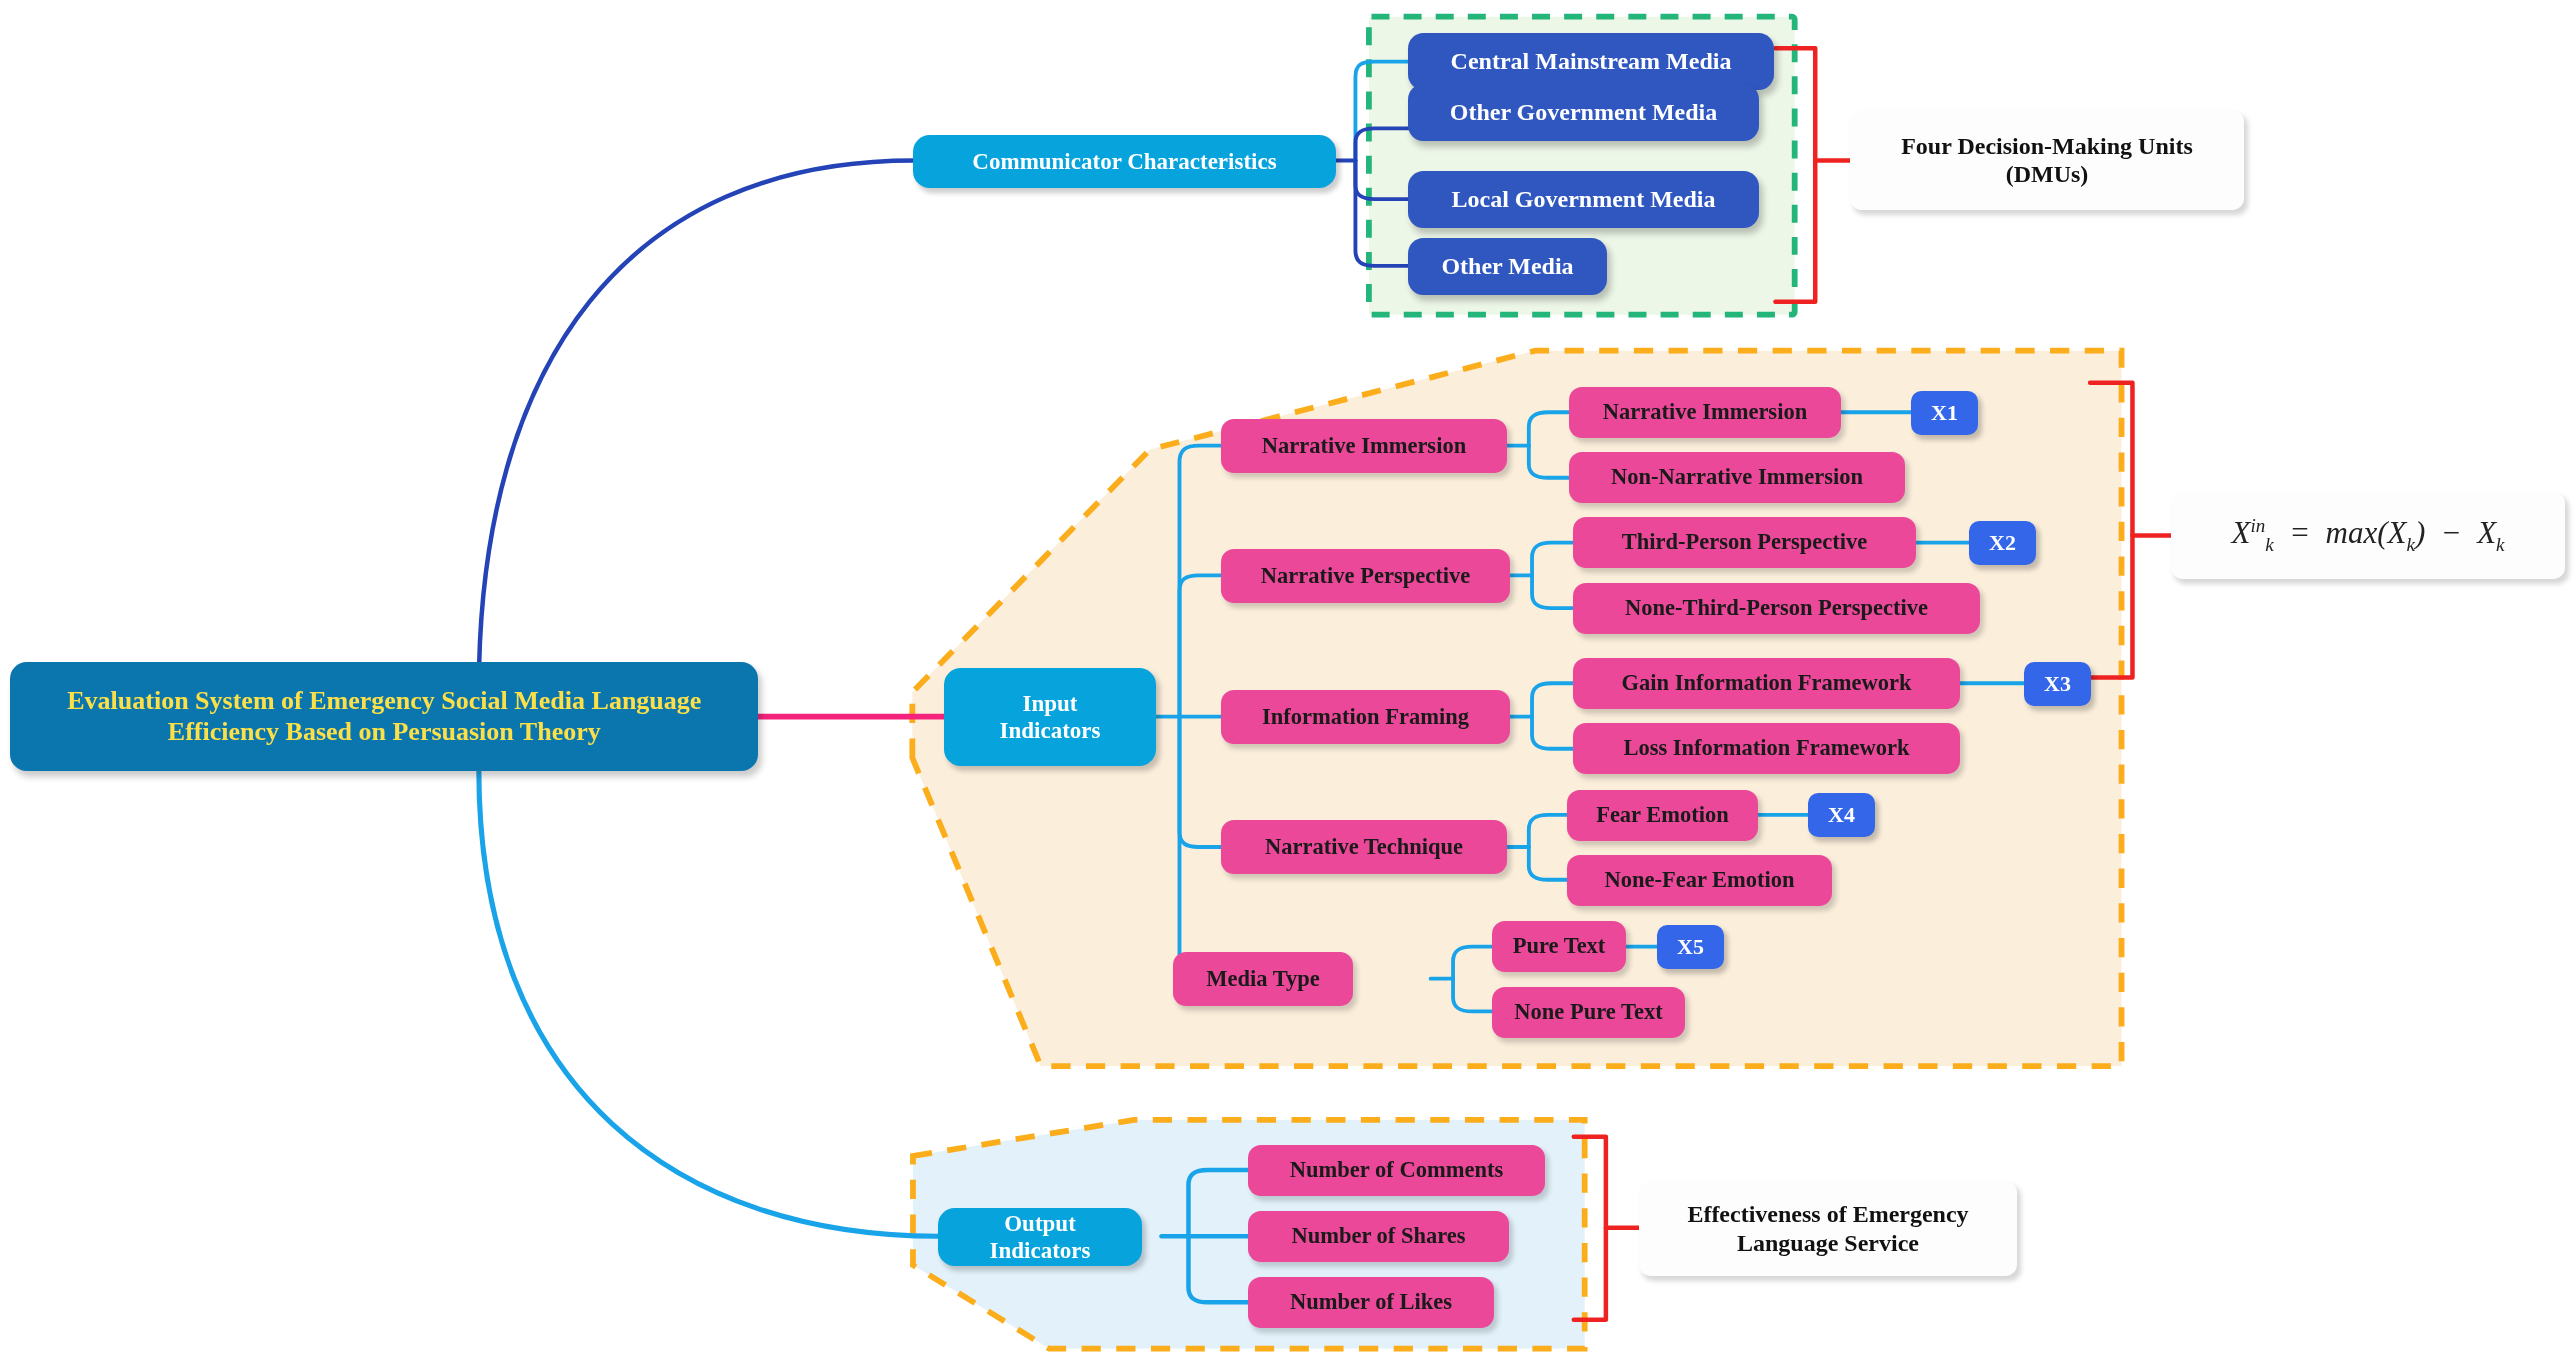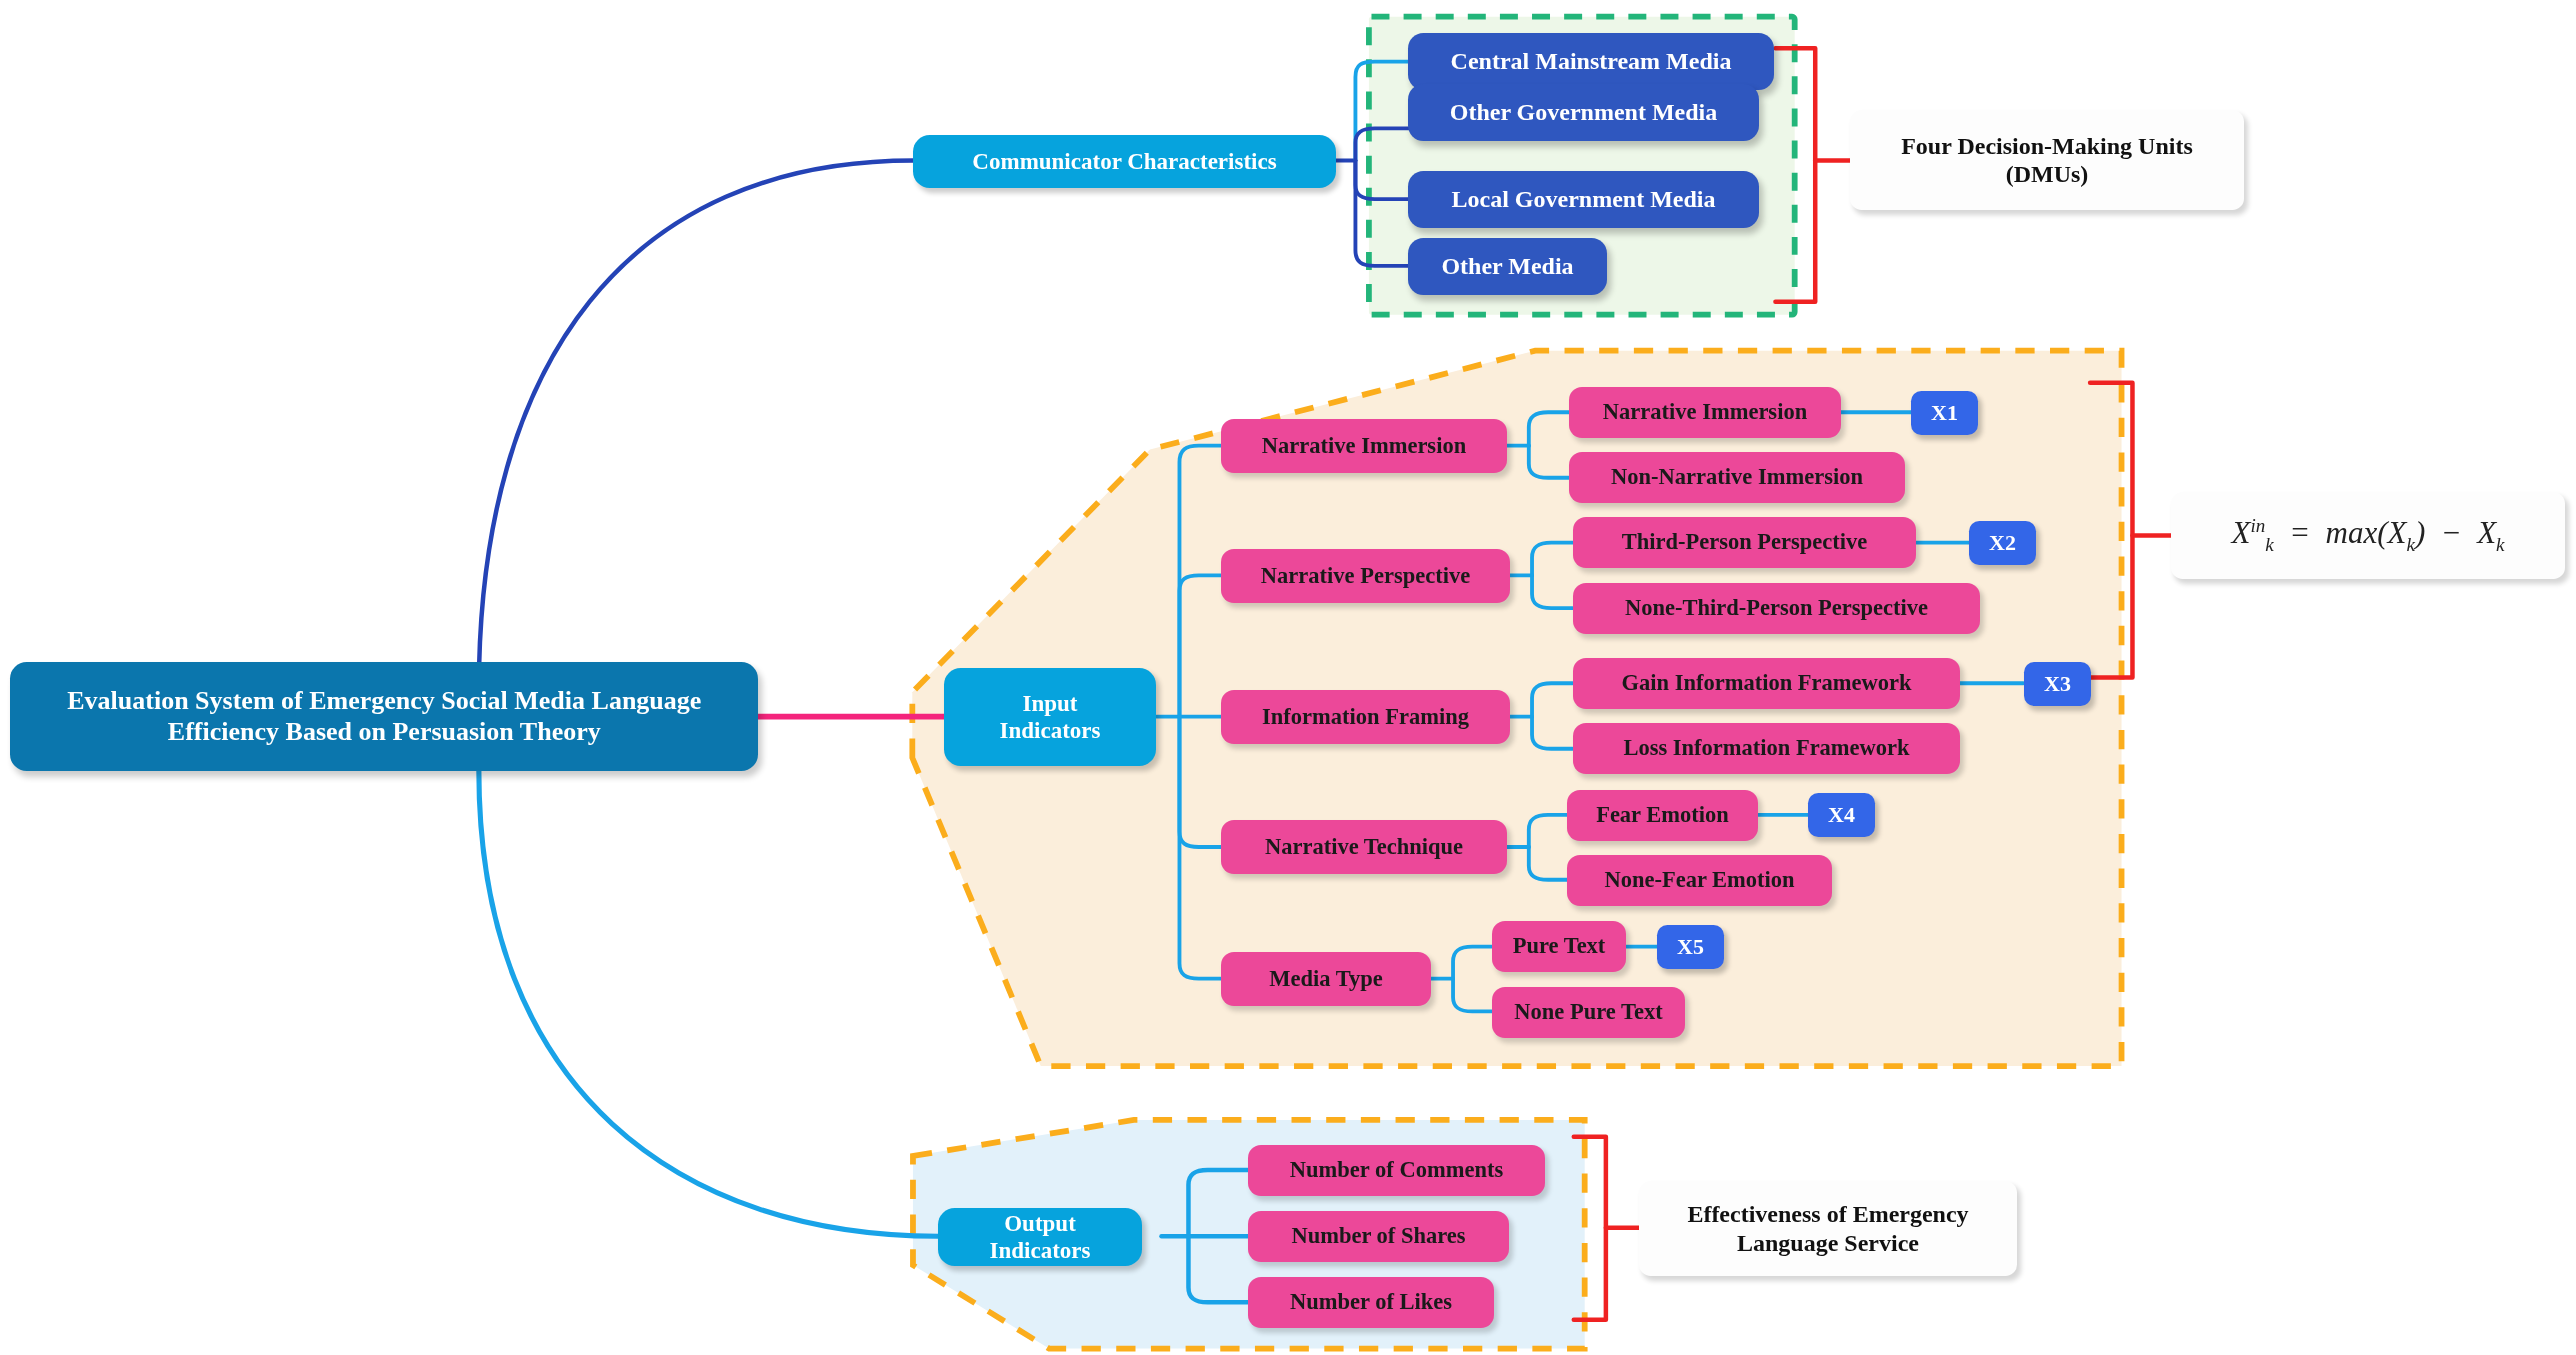--- a/index.html
+++ b/index.html
@@ -8,21 +8,21 @@
 
   #canvas{position:absolute;inset:0;width:2576px;height:1355px;}
 
   svg.layer{position:absolute;left:0;top:0;width:2576px;height:1355px;pointer-events:none;}
 
   
   .node{position:absolute;display:flex;align-items:center;justify-content:center;
         text-align:center;box-sizing:border-box;border-radius:14px;
         font-weight:bold;line-height:1.18;}
 
-  .root{background:#0b76ad;color:#ffffff;border-radius:16.7px;
+  .root{background:#0b76ad;color:#fde047;border-radius:16.7px;
         box-shadow:3.9px 5.1px 6.4px rgba(0,0,0,.20);font-size:26px;padding:6.4px 16.7px;}
 
   .branch{background:#06a3dd;color:#ffffff;border-radius:16.7px;
           box-shadow:3.2px 4.5px 5.8px rgba(0,0,0,.20);font-size:23px;padding:5.1px 13px;}
 
   .mediabox{background:#2f57bf;color:#ffffff;border-radius:15.4px;
             box-shadow:3.9px 5.1px 6.4px rgba(0,0,0,.22);font-size:24px;padding:3.9px 14px;}
 
   .whitebox{background:#ec4899;color:#1a1a1a;border-radius:13px;
             box-shadow:3.2px 4.5px 5.8px rgba(0,0,0,.17);font-size:22.5px;padding:3.9px 13px;}
@@ -154,21 +154,21 @@
   </div>
   <div class="node whitebox" style="left:1221px;top:549px;width:289px;height:54px;">
     <span>Narrative Perspective</span>
   </div>
   <div class="node whitebox" style="left:1221px;top:690px;width:289px;height:54px;">
     <span>Information Framing</span>
   </div>
   <div class="node whitebox" style="left:1221px;top:820px;width:286px;height:54px;">
     <span>Narrative Technique</span>
   </div>
-  <div class="node whitebox" style="left:1221px;top:952px;width:210px;height:54px;">
+  <div class="node whitebox" style="left:1173px;top:952px;width:180px;height:54px;">
     <span>Media Type</span>
   </div>
 
   <div class="node whitebox" style="left:1569px;top:387px;width:272px;height:51px;">
     <span>Narrative Immersion</span>
   </div>
   <div class="node whitebox" style="left:1569px;top:452px;width:336px;height:51px;">
     <span>Non-Narrative Immersion</span>
   </div>
   <div class="node xbadge" style="left:1911px;top:391px;width:67px;height:44px;">

